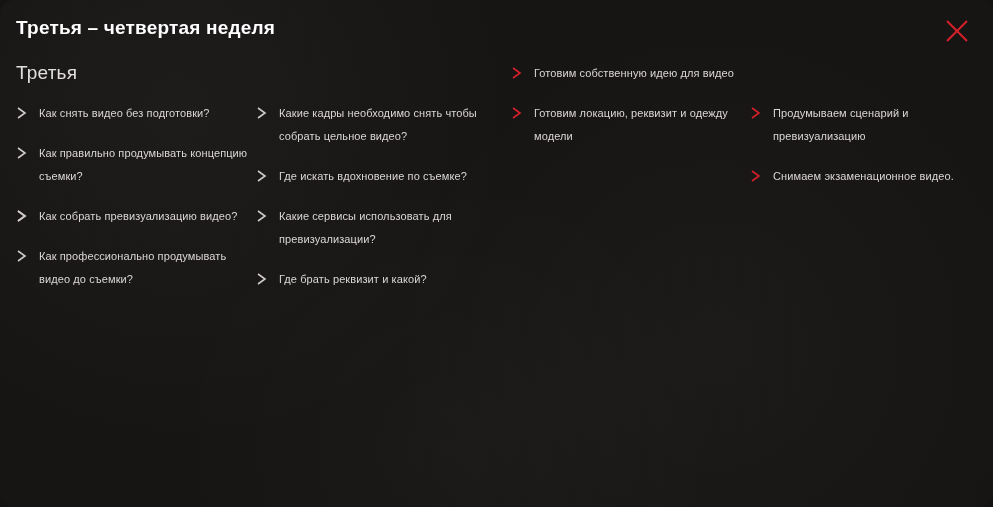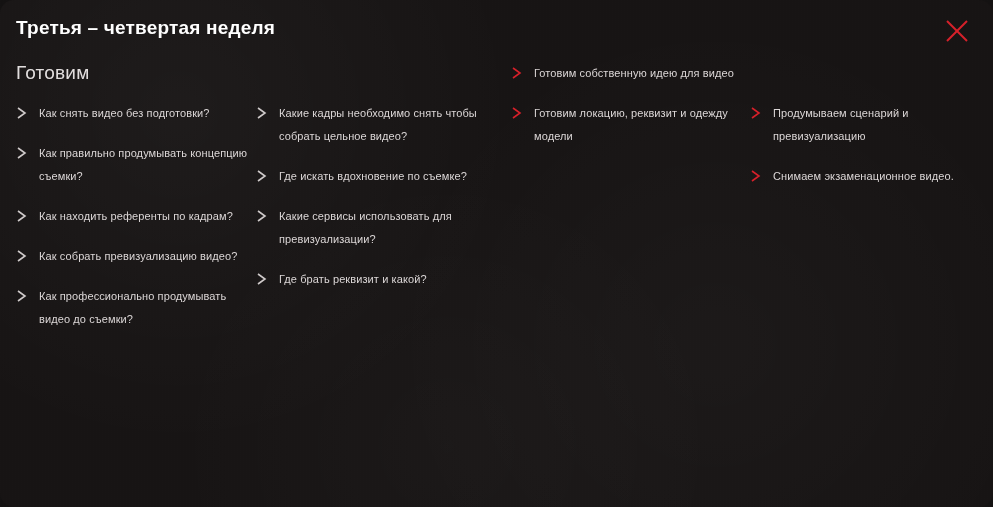--- a/index.html
+++ b/index.html
@@ -114,21 +114,21 @@
   <div class="close-btn">
     <svg width="28" height="28" viewBox="0 0 28 28">
       <line x1="4" y1="4" x2="24" y2="24" stroke="#d7202a" stroke-width="2"></line>
       <line x1="24" y1="4" x2="4" y2="24" stroke="#d7202a" stroke-width="2"></line>
     </svg>
   </div>
 
   <div class="columns">
 
     <div class="col col-1">
-      <div class="section-head head-learn">Готовим</div>
+      <div class="section-head head-learn">Третья</div>
       <ul class="items">
         <li>
           <span class="chev">
             <svg width="12" height="16" viewBox="0 0 12 16">
                 <polyline points="2,3 9,8 2,13" fill="none" stroke="#cfcaca" stroke-width="1.6"></polyline>
               </svg>
           </span>
           <span>Как снять видео без подготовки?</span>
         </li>
         <li>
@@ -138,21 +138,20 @@
               </svg>
           </span>
           <span>Как правильно продумывать концепцию съемки?</span>
         </li>
         <li>
           <span class="chev">
             <svg width="12" height="16" viewBox="0 0 12 16">
                 <polyline points="2,3 9,8 2,13" fill="none" stroke="#cfcaca" stroke-width="1.6"></polyline>
               </svg>
           </span>
-          <span>Как находить референты по кадрам?</span>
         </li>
         <li>
           <span class="chev">
             <svg width="12" height="16" viewBox="0 0 12 16">
                 <polyline points="2,3 9,8 2,13" fill="none" stroke="#cfcaca" stroke-width="1.6"></polyline>
               </svg>
           </span>
           <span>Как собрать превизуализацию видео?</span>
         </li>
         <li>

